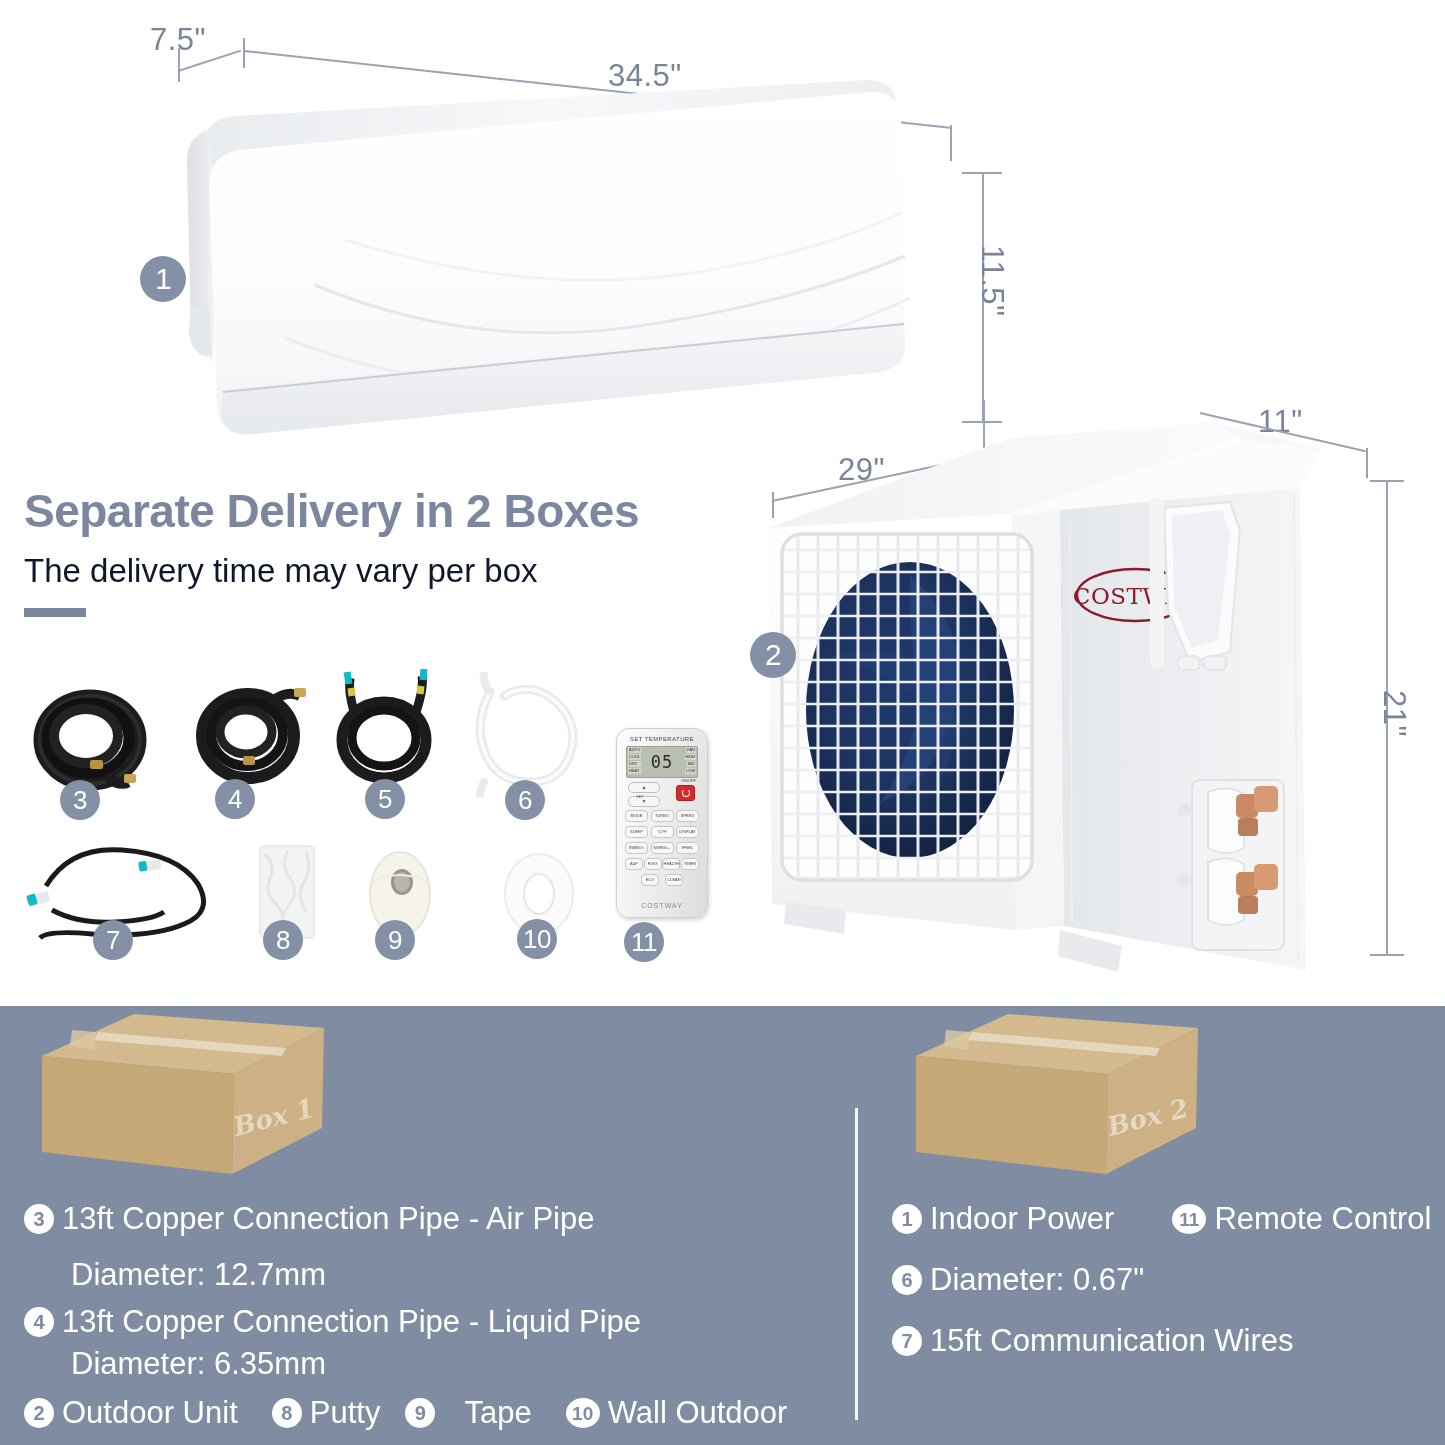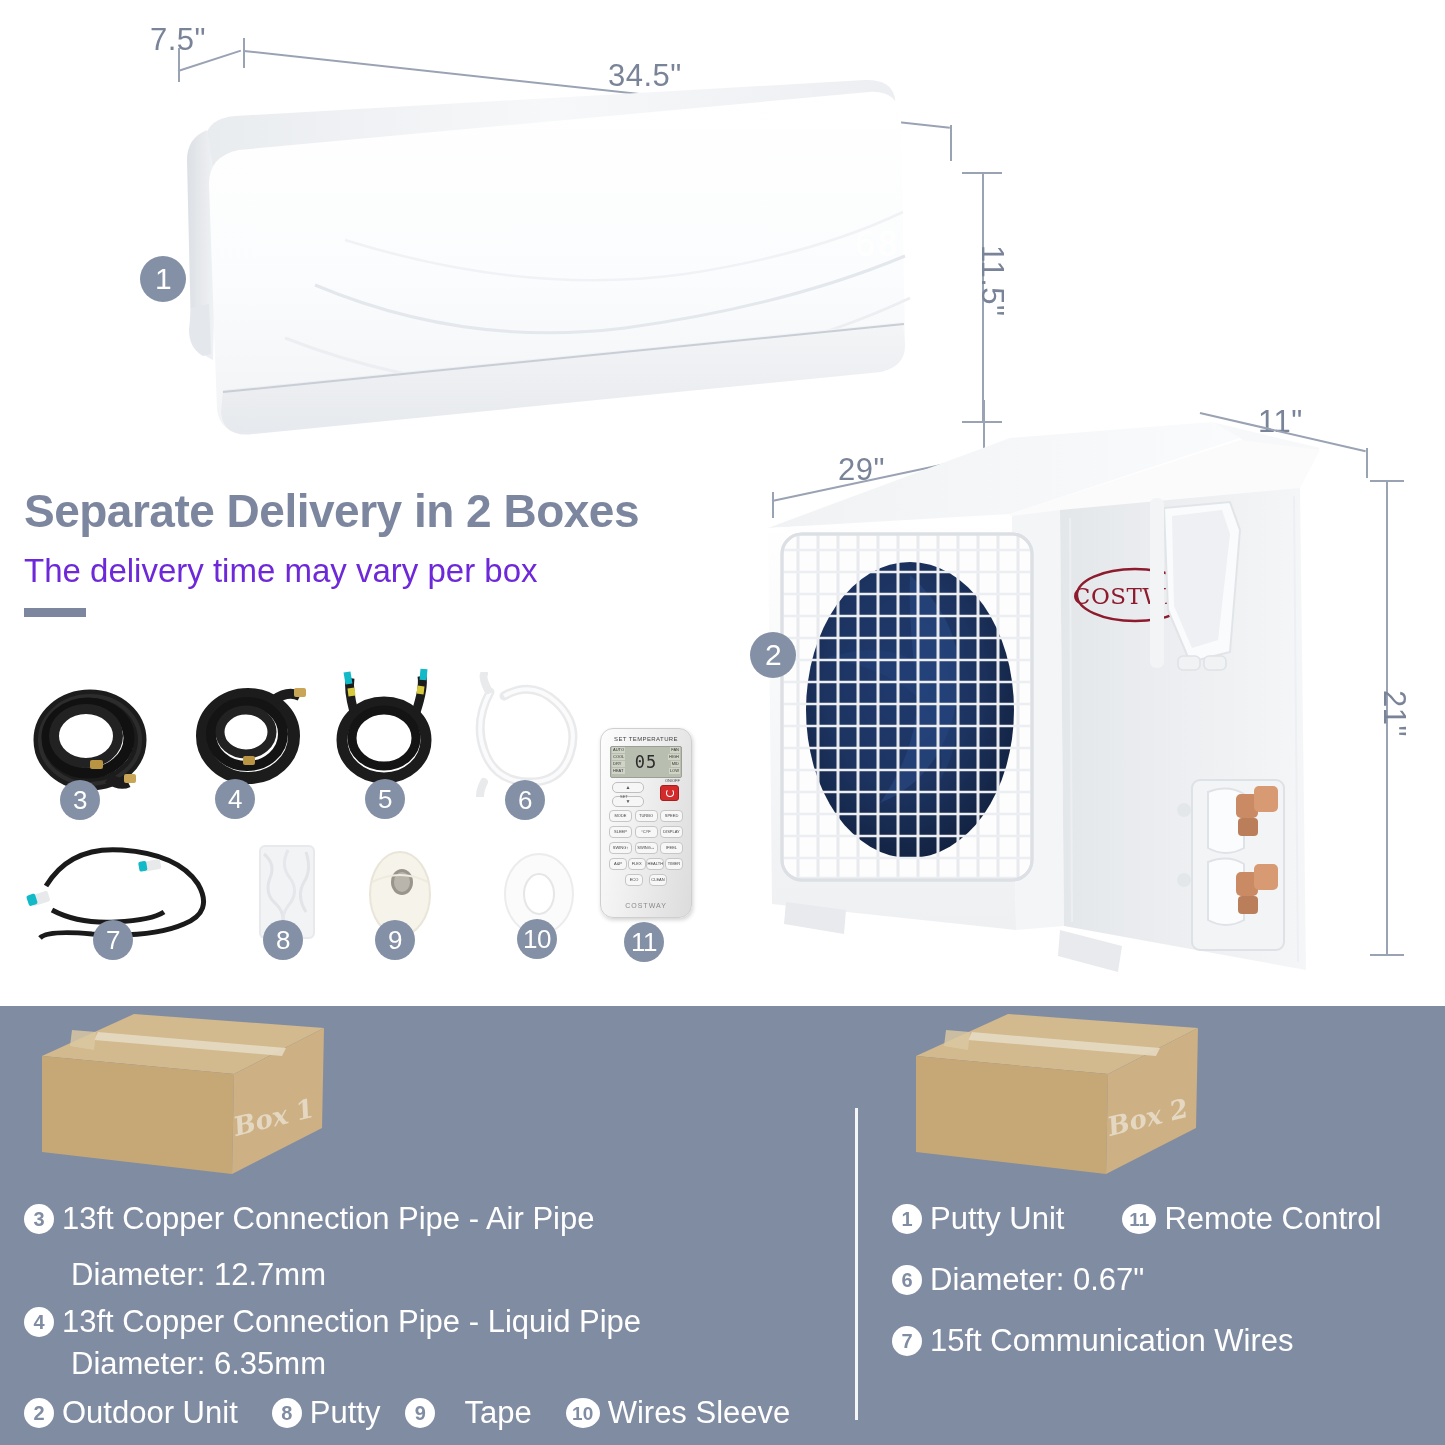--- a/index.html
+++ b/index.html
@@ -38,21 +38,21 @@
   
   #indoor-unit{position:absolute;left:165px;top:60px;width:770px;height:380px;}
 
   
   #headline{position:absolute;left:24px;top:487px;}
   #headline h1{
     margin:0;font-size:46px;font-weight:bold;color:#7c879f;
     letter-spacing:-0.5px;line-height:1.05;
   }
   #headline h2{
-    margin:18px 0 0 0;font-size:33px;font-weight:normal;color:#6d28d9;
+    margin:18px 0 0 0;font-size:33px;font-weight:normal;color:#0f172a;
     letter-spacing:0px;line-height:1.1;
   }
   #headline .rule{margin-top:18px;width:62px;height:9px;background:#7c879f;}
 
   
   .acc{position:absolute;}
 
   
   #outdoor-unit{position:absolute;left:760px;top:410px;width:620px;height:590px;}
 
@@ -75,21 +75,21 @@
     background:#ffffff;color:#808ca2;
     display:inline-flex;align-items:center;justify-content:center;
     font-size:20px;font-weight:bold;line-height:1;
     margin-right:8px;
   }
   .lbadge.wide{width:34px;min-width:34px;font-size:19px;}
   .ltext{font-size:31px;letter-spacing:0px;line-height:1.25;}
   .lsub{font-size:31px;letter-spacing:0px;line-height:1.3;}
 
   
-  #remote{position:absolute;left:600px;top:728px;width:92px;height:190px;}
+  #remote{position:absolute;left:616px;top:728px;width:92px;height:190px;}
   .rm-shell{
     position:absolute;inset:0;border-radius:13px;
     background:linear-gradient(100deg,#fdfdfd 0%,#efefef 45%,#dcdcdc 100%);
     border:1px solid #cfcfcf;
     box-shadow:1px 2px 4px rgba(0,0,0,.18);
   }
   .rm-title{
     position:absolute;left:0;right:0;top:8px;text-align:center;
     font-size:6px;color:#444;letter-spacing:.4px;
   }
@@ -503,34 +503,34 @@
     <div class="lsub" style="margin:0 0 10px 47px;">Diameter:  6.35mm</div>
 
     <div class="legend-row" style="margin-bottom:14px;gap:0;">
       <span class="lbadge">2</span>
       <span class="ltext" style="margin-right:34px;">Outdoor Unit</span>
       <span class="lbadge">8</span>
       <span class="ltext" style="margin-right:25px;">Putty</span>
       <span class="lbadge">9</span>
       <span class="ltext" style="margin-right:34px;margin-left:21px;">Tape</span>
       <span class="lbadge wide">10</span>
-      <span class="ltext">Wires Sleeve</span>
+      <span class="ltext">Wall Outdoor</span>
     </div>
 
     <div class="legend-row">
       <span class="lbadge">5</span>
       <span class="ltext">8ft Power Line</span>
     </div>
   </div>
 
   <div class="legend" style="left:892px;top:1200px;width:540px;">
 
     <div class="legend-row" style="margin-bottom:22px;">
       <span class="lbadge">1</span>
-      <span class="ltext" style="margin-right:58px;">Putty Unit</span>
+      <span class="ltext" style="margin-right:58px;">Indoor Power</span>
       <span class="lbadge wide">11</span>
       <span class="ltext">Remote Control</span>
     </div>
 
     <div class="legend-row" style="margin-bottom:22px;">
       <span class="lbadge">6</span>
       <span class="ltext">Diameter: 0.67"</span>
     </div>
 
     <div class="legend-row">

